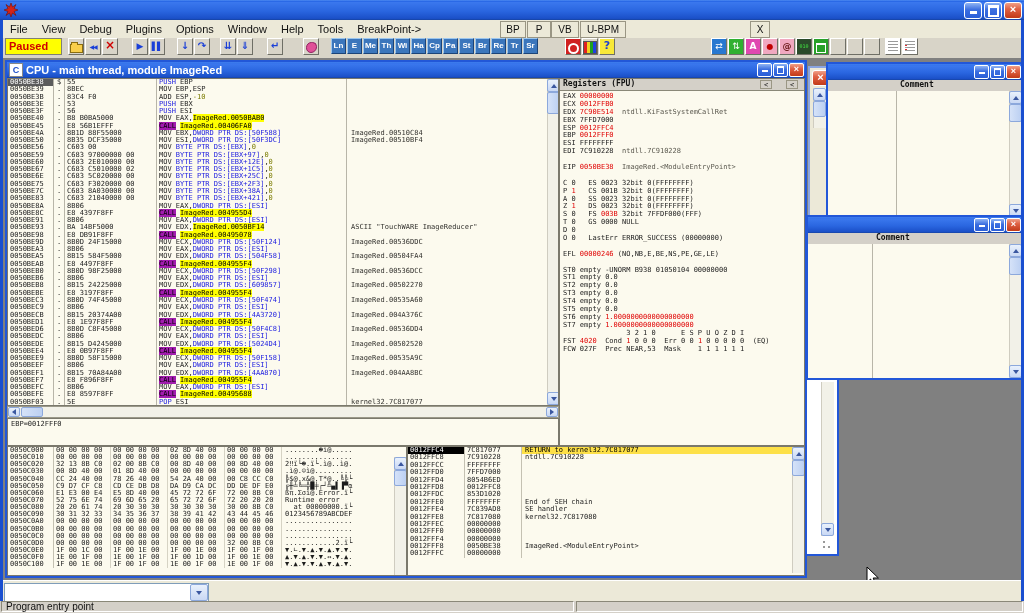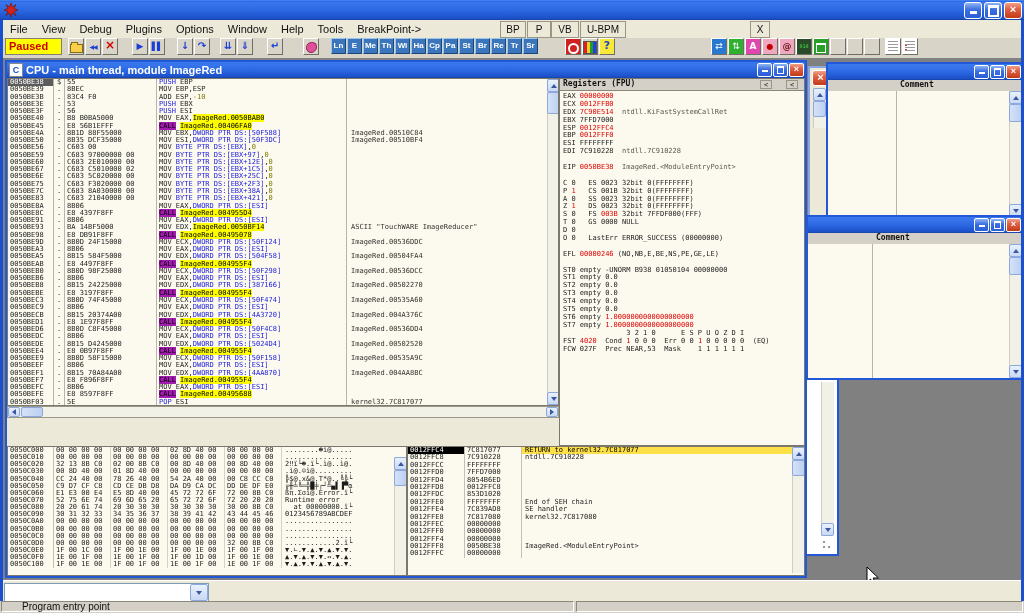--- a/index.html
+++ b/index.html
@@ -141,21 +141,21 @@
   .rw-body{position:absolute;left:0;right:0;bottom:0;background:#FCFAEE;}
   .rw-div{position:absolute;top:0;bottom:0;width:1px;background:#b8b5a8;}
   
   .cmdbar{position:absolute;left:3px;top:580px;width:1018px;height:21px;background:#ECE9D8;border-top:1px solid #fff;}
   .combo{position:absolute;left:1px;top:2px;width:203px;height:17px;background:#fff;border:1px solid #7F9DB9;display:flex;}
   .combo-input{flex:1;border:none;outline:none;font-size:10px;padding:0 2px;font-family:"Liberation Sans",sans-serif;}
   .combo-btn{width:16px;height:15px;background:linear-gradient(180deg,#E9F1FC,#C9D8F4);border:1px solid #8CA8DC;
     border-radius:2px;position:relative;flex:none;}
   .statusbar{position:absolute;left:0;top:601px;width:1024px;height:12px;background:#D4D0C8;font-size:10px;color:#111;}
   .sb-sec{position:absolute;top:0;height:11px;border:1px solid #fff;border-top-color:#8a8878;border-left-color:#8a8878;
-    box-sizing:border-box;line-height:9px;padding-left:20px;}
+    box-sizing:border-box;line-height:9px;padding-left:4px;}
   
   #cursor{position:absolute;left:863px;top:508px;z-index:50;}
 </style>
 </head>
 <body>
 
 <div class="screen">
 
   <div class="titlebar xptitle">
     <span class="app-icon">
@@ -558,21 +558,21 @@
                 <span class="c-addr">0050BEB6</span>
                 <span class="c-mark">.</span>
                 <span class="c-bytes">8B06</span>
                 <span class="c-instr">MOV EAX,<span class="c-mem">DWORD PTR DS:[ESI]</span></span>
                 <span class="c-cmt"></span>
               </div>
               <div class="dis-row">
                 <span class="c-addr">0050BEB8</span>
                 <span class="c-mark">.</span>
                 <span class="c-bytes">8B15 24225000</span>
-                <span class="c-instr">MOV EDX,<span class="c-mem">DWORD PTR DS:[387166]</span></span>
+                <span class="c-instr">MOV EDX,<span class="c-mem">DWORD PTR DS:[609857]</span></span>
                 <span class="c-cmt">ImageRed.00502270</span>
               </div>
               <div class="dis-row">
                 <span class="c-addr">0050BEBE</span>
                 <span class="c-mark">.</span>
                 <span class="c-bytes">E8 3197F8FF</span>
                 <span class="c-instr"><span class="c-call">CALL</span> <span class="c-imm">ImageRed.004955F4</span></span>
                 <span class="c-cmt"></span>
               </div>
               <div class="dis-row">
@@ -694,20 +694,23 @@
         <div id="dis-hsb">
           <span class="sb-btn" style="left:0;top:0;width:12px;height:10px;">
               <i class="arr arr-l"></i>
             </span>
           <span class="sb-thumb" style="left:13px;top:0;width:22px;height:10px;"></span>
           <span class="sb-btn" style="left:auto;right:0;top:0;width:12px;height:10px;">
               <i class="arr arr-r"></i>
             </span>
         </div>
 
+        <div class="pane" id="info-pane">
+          <span>EBP=0012FFF0</span>
+        </div>
 
         <div class="pane" id="regs">
           <div class="pane-hdr regs-hdr">
             <span>Registers (FPU)</span>
             <span class="hbtn" style="right:32px;">&lt;</span>
             <span class="hbtn" style="right:6px;">&lt;</span>
           </div>
           <div id="reg-lines">
               <div class="reg-line"><span>EAX </span><span class="rv-r">00000000</span></div>
               <div class="reg-line"><span>ECX </span><span class="rv-r">0012FFB0</span></div>

